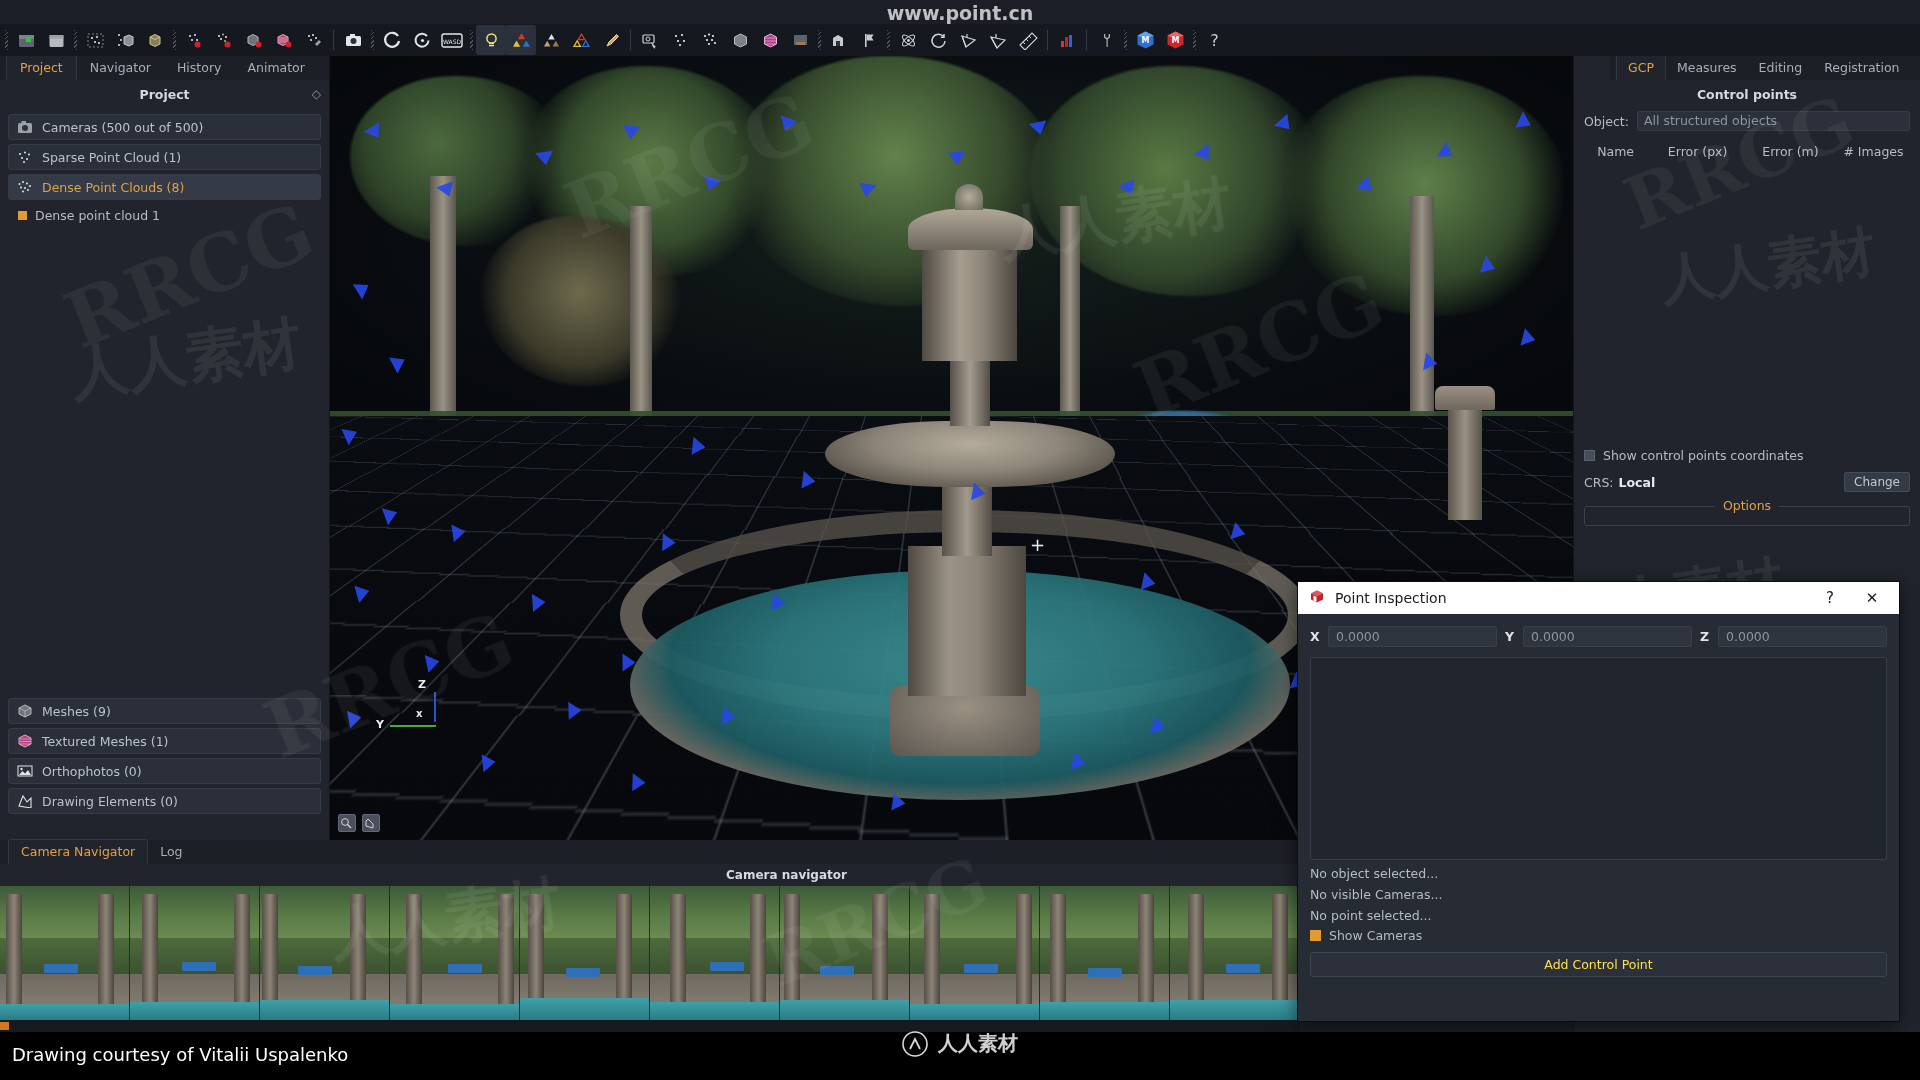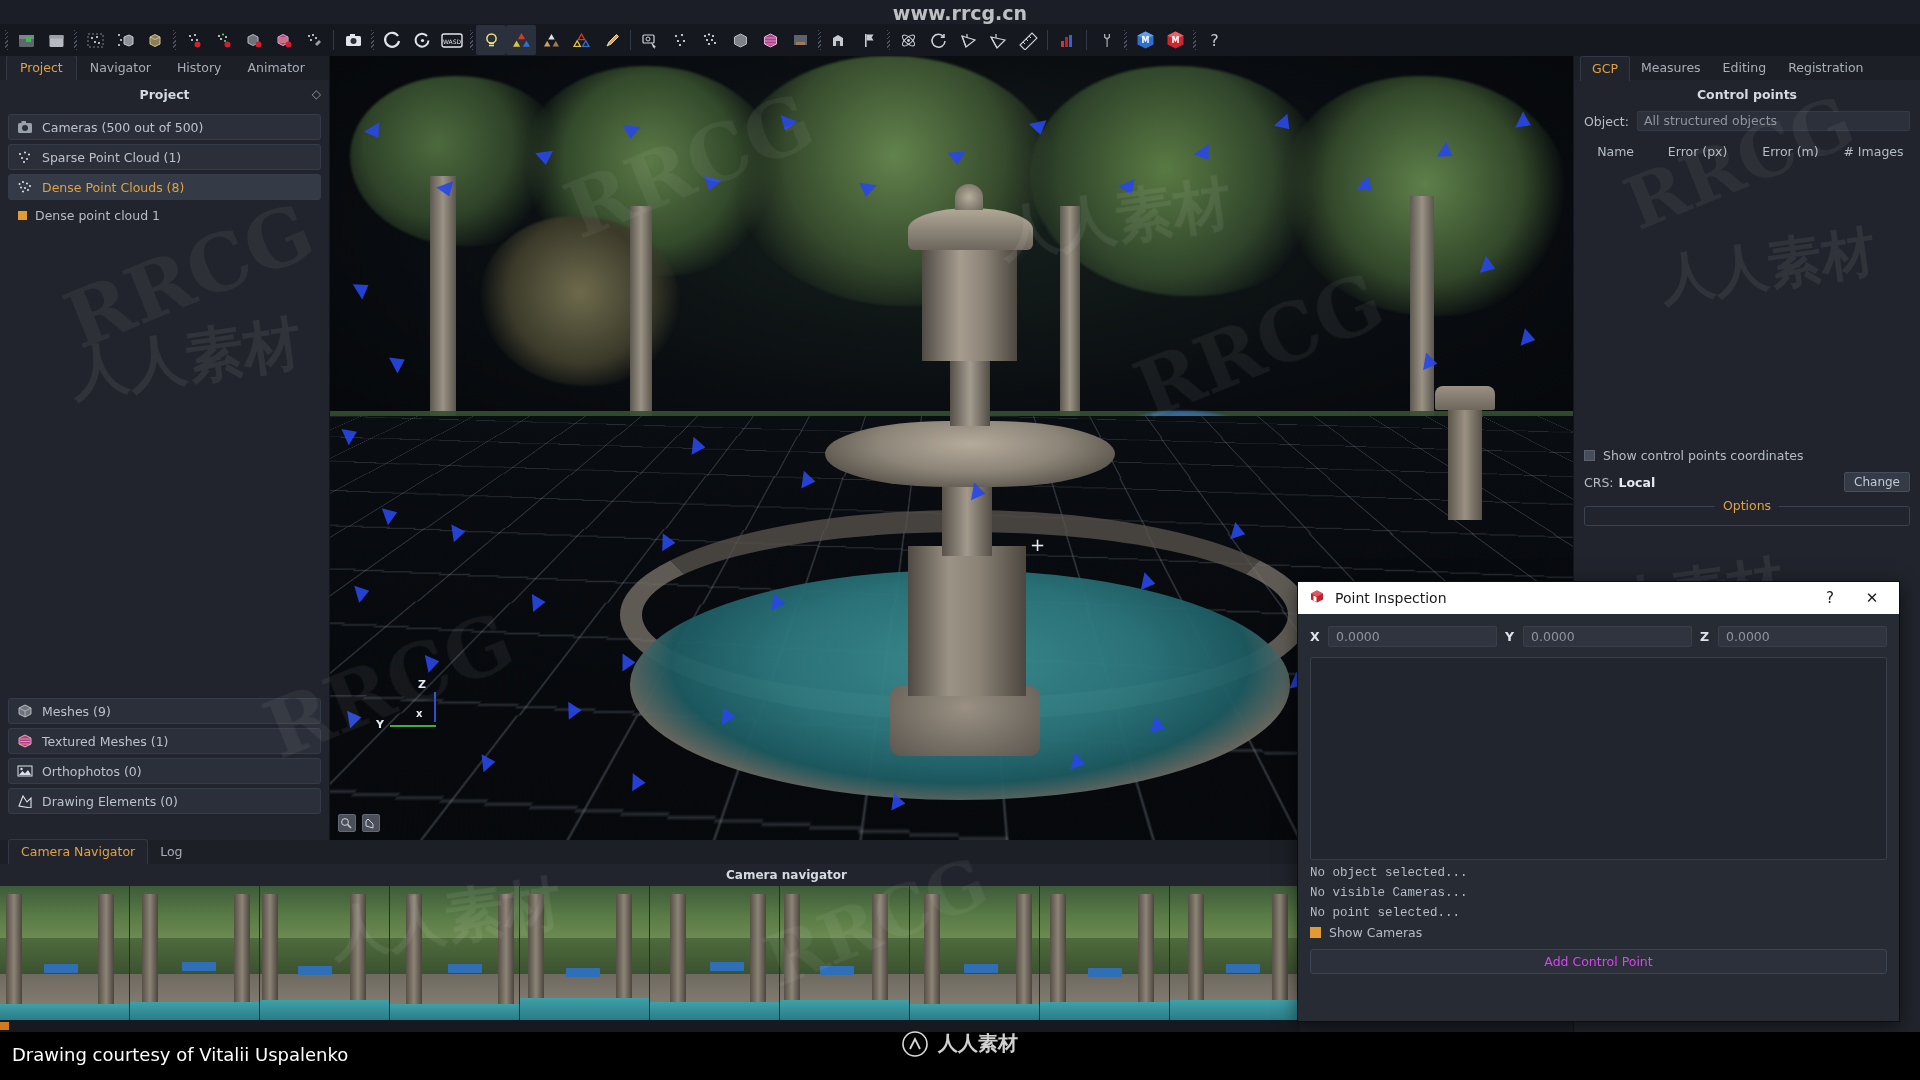--- a/index.html
+++ b/index.html
@@ -154,22 +154,22 @@
     background: #000; z-index: 20;
   }
   .statusbar .txt { position: absolute; left: 12px; top: 12px; font-size: 18px;
                     color: #fff; font-family: "DejaVu Sans","Liberation Sans",sans-serif;}
 
   
   .rightpanel {
     position: absolute; left: 1573px; top: 56px; width: 347px; height: 976px;
     background: #21242c; border-left: 1px solid #13161b; z-index: 10;
   }
-  .rtabs { display: flex; height: 24px; align-items: center; padding-left: 6px;
-           background: #1c1f26; }
+  .rtabs { display: flex; height: 24px; align-items: flex-end; padding-left: 6px;
+           background: #1c1f26; margin-left: 36px; }
   .rtab { font-size: 12.5px; padding: 4px 11px 5px; color: #a8aeb8; }
   .rtab.sel { color: #e0a243; background: #21242c; border: 1px solid #323844;
               border-bottom: none; border-radius: 3px 3px 0 0; }
   .rhead { text-align: center; font-size: 12.5px; font-weight: bold; color: #d5d9e0;
            padding: 7px 0 8px; }
   .objrow { display: flex; align-items: center; gap: 8px; padding: 0 10px; height: 22px; }
   .objrow .lab { font-size: 12.5px; color: #b6bcc6; }
   .objfield { flex: 1; height: 20px; background: #2b303a; border: 1px solid #343b47;
               border-radius: 2px; font-size: 12.5px; color: #8f959f;
               line-height: 18px; padding-left: 6px; }
@@ -206,46 +206,46 @@
   .dlg-title .b { width: 42px; height: 30px; display: flex; align-items: center;
                   justify-content: center; color: #1a1a1a; font-size: 15px; }
   .dlg-body { padding: 12px 12px 10px; }
   .xyz { display: flex; gap: 8px; align-items: center; }
   .xyz .ax { font-size: 12.5px; font-weight: bold; color: #dfe4ea; width: 10px; }
   .xyz .fld { flex: 1; height: 21px; background: #2f343e; border: 1px solid #383f4b;
               border-radius: 2px; font-size: 12.5px; color: #8f959f; line-height: 19px;
               padding-left: 7px; }
   .bigbox { margin-top: 10px; height: 203px; background: #21252d;
             border: 1px solid #383f4b; border-radius: 2px; }
-  .statline { font-size: 12.5px; color: #b6bcc6; padding-top: 6px; font-family: Liberation Mono, monospace; }
+  .statline { font-size: 12.5px; color: #b6bcc6; padding-top: 6px; }
   .dlgbtn { margin-top: 7px; height: 25px; background: #2f343e; border: 1px solid #3d4452;
             border-radius: 3px; display: flex; align-items: center;
             justify-content: center; gap: 7px; font-size: 12.5px; color: #e0a243; }
-  .dlgbtn.disabled { color: #d946ef; background: #2b303a; }
+  .dlgbtn.disabled { color: #fde047; background: #2b303a; }
 
   
   .wm { position: absolute; color: rgba(255,255,255,.055); font-weight: bold;
         font-family: "DejaVu Serif","Liberation Serif",serif; pointer-events: none;
         transform: rotate(-22deg); z-index: 25; white-space: nowrap; }
   .wm2 { position: absolute; color: rgba(255,255,255,.07); font-weight: bold;
          font-family: "DejaVu Sans","Liberation Sans",sans-serif; pointer-events:none;
          z-index: 25; white-space: nowrap; }
   .wmtop { position: absolute; left: 50%; transform: translateX(-50%); top: 2px;
            font-size: 19px; font-weight: bold; color: rgba(255,255,255,.72);
            z-index: 31; font-family: "DejaVu Sans","Liberation Sans",sans-serif; }
   .wmlogo { position: absolute; left: 50%; transform: translateX(-50%); top: 1030px;
             display: flex; align-items: center; gap: 10px; z-index: 26;
             color: rgba(255,255,255,.82); font-size: 20px; font-weight: bold; }
 </style>
 </head>
 <body>
 
 <div id="app">
 
-  <div class="wmtop">www.rrcg.cn</div>
+  <div class="wmtop">www.point.cn</div>
 
   <div class="toolbar">
     <div class="grip"></div>
     <div class="tb">
       <svg width="19" height="19" viewBox="0 0 19 19">
           <rect x="2" y="4" width="15" height="12" rx="1.5" fill="#61666e"></rect>
           <rect x="2" y="4" width="15" height="4" fill="#7e848d"></rect>
           <path d="M9 6h5v5h-5z" fill="#34c24a"></path>
         </svg>
     </div>

